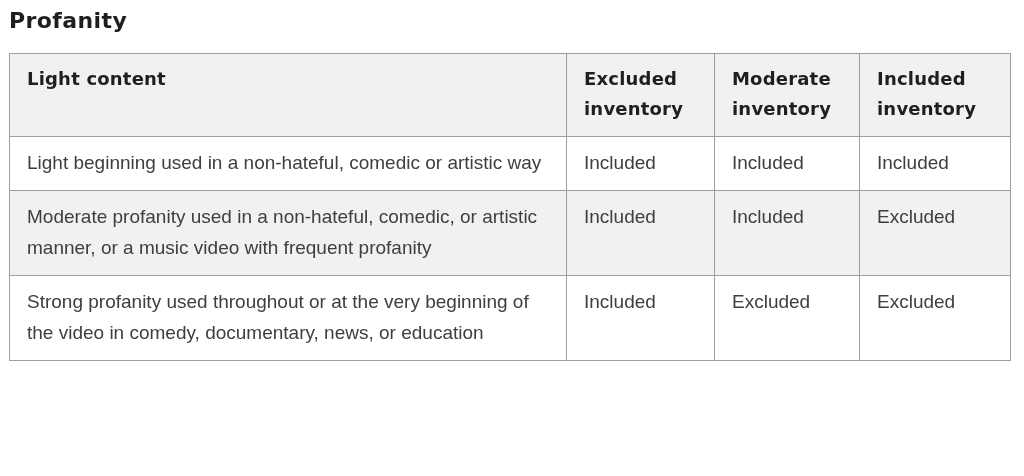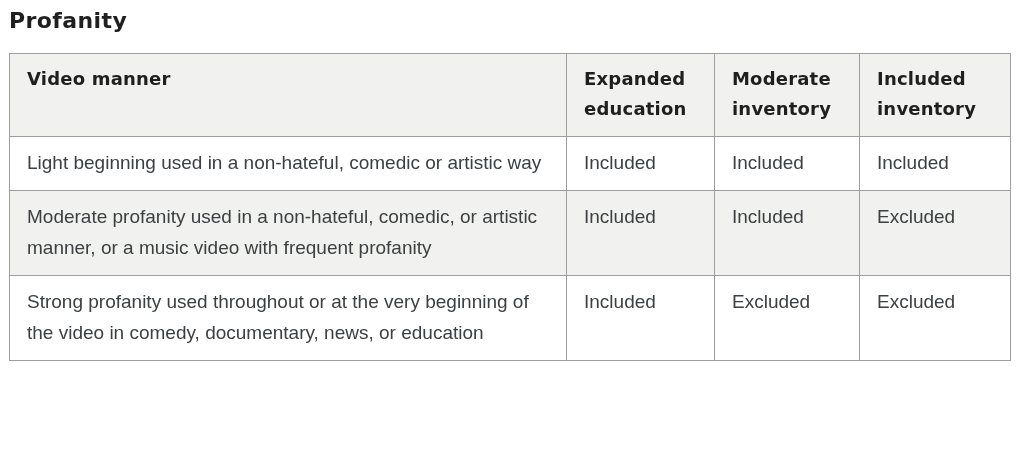--- a/index.html
+++ b/index.html
@@ -68,22 +68,22 @@
 
   <table class="content-table">
     <colgroup>
       <col style="width:557px">
       <col style="width:148px">
       <col style="width:145px">
       <col style="width:151px">
     </colgroup>
     <thead>
       <tr>
-        <th>Video manner</th>
-        <th>Expanded education</th>
+        <th>Light content</th>
+        <th>Excluded inventory</th>
         <th>Moderate inventory</th>
         <th>Included inventory</th>
       </tr>
     </thead>
     <tbody>
       <tr>
         <td>Light beginning used in a non-hateful, comedic or artistic way</td>
         <td>Included</td>
         <td>Included</td>
         <td>Included</td>

